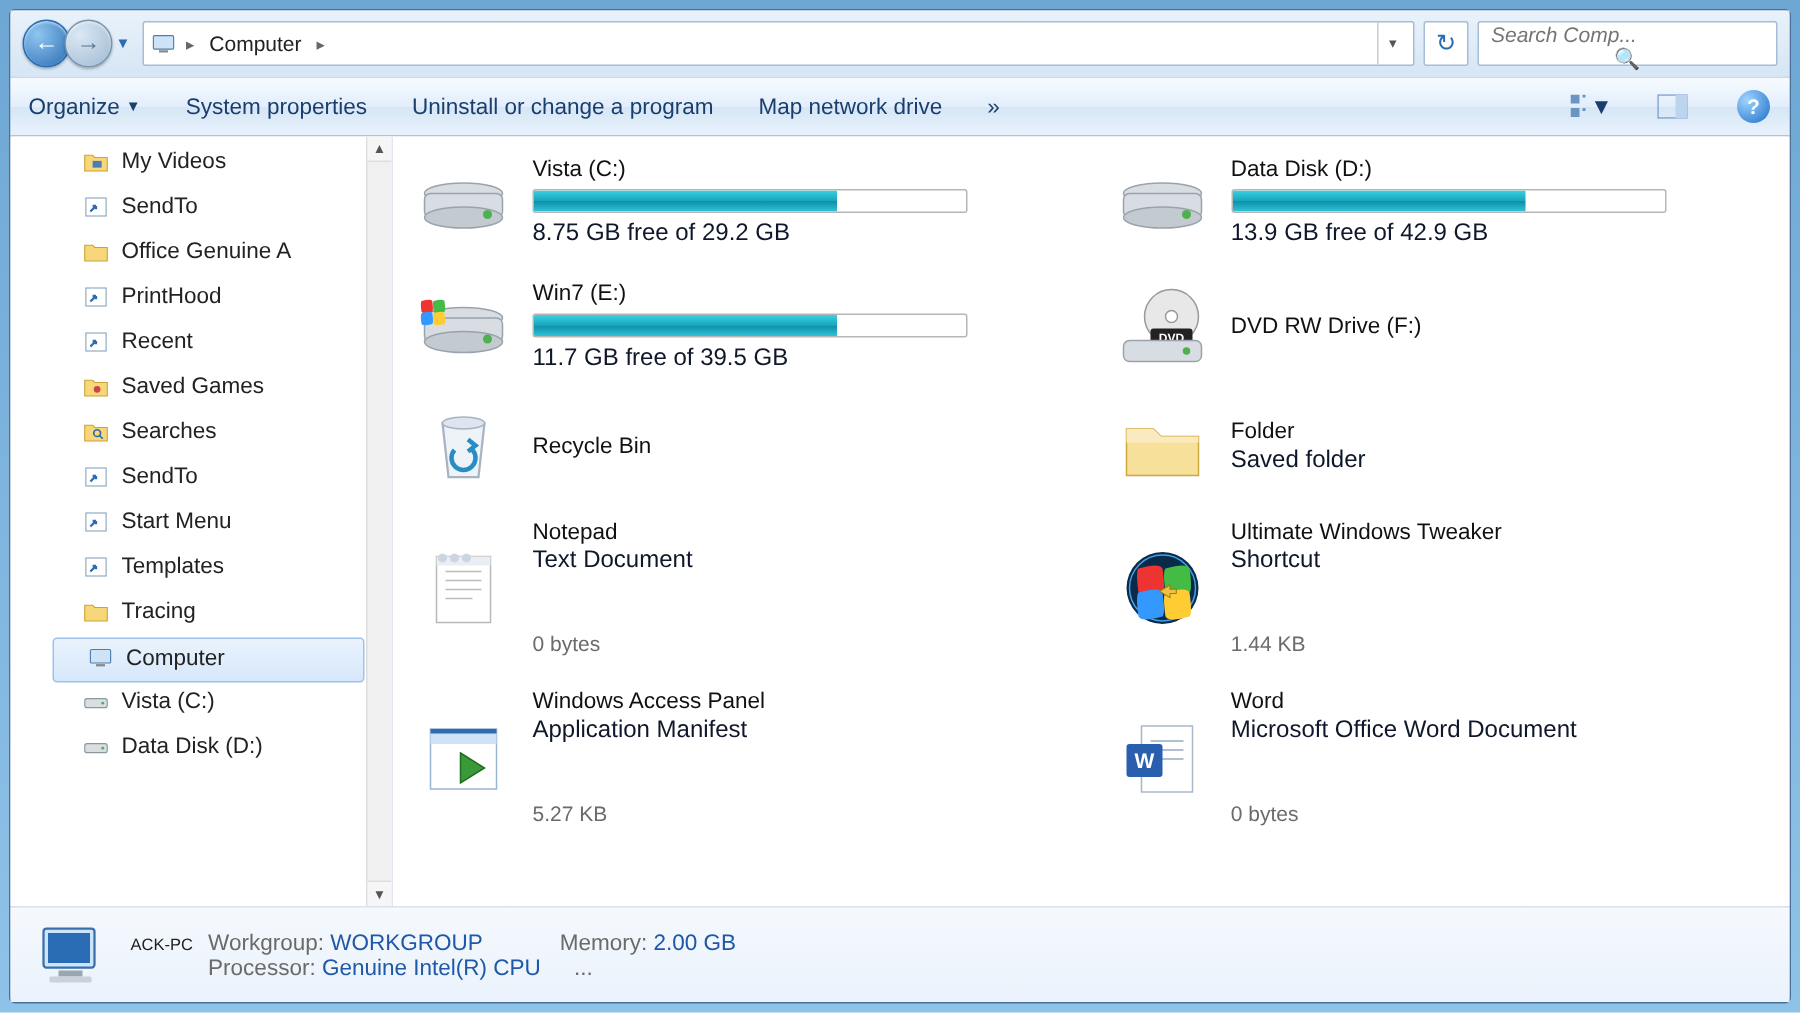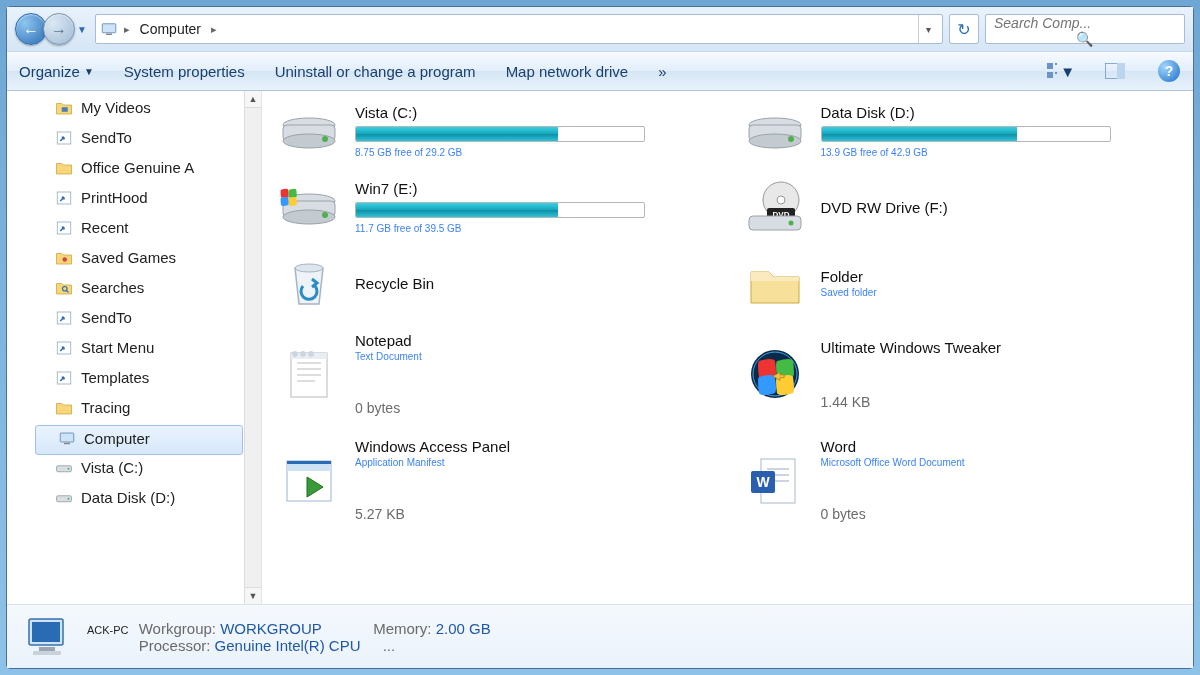--- a/index.html
+++ b/index.html
@@ -39,21 +39,21 @@
   .sb-item.indent1 { padding-left:52px;}
   .sb-item.selected { background:linear-gradient(#eaf3fd,#d6e8fb); border:1px solid #9fc2ea; border-radius:3px; margin:0 18px 0 28px; padding-left:22px;}
   .sb-icon { width:18px; height:18px; flex-shrink:0; }
   
   .content { flex:1; overflow:auto; padding:8px 10px;}
   .tiles { display:grid; grid-template-columns: 1fr 1fr; column-gap:20px; row-gap:12px; }
   .tile { display:flex; align-items:center; gap:14px; padding:4px; cursor:pointer; border:1px solid transparent; border-radius:3px;}
   .tile-icon { width:64px; height:54px; flex-shrink:0; display:flex; align-items:center; justify-content:center;}
   .tile-text { display:flex; flex-direction:column; gap:2px; font-size:15px; flex:1;}
   .tile-title { color:#111;}
-  .tile-sub { color:#3b82f6; font-size:10px;}
+  .tile-sub { color:#0f172a; font-size:16px;}
   .tile-sub2 { color:#6b6b6b; font-size:14px;margin-top:36px;}
   .drive-bar { width:290px; height:16px; border:1px solid #b6b6b6; border-radius:2px; background:#fff; margin:3px 0; overflow:hidden; position:relative;}
   .drive-fill { height:100%; background:linear-gradient(#3dd0e0,#13a6bd 50%,#0e8fa6 51%,#2fc3d8);}
   
   .details { height:64px; border-top:1px solid #d8e2ee; background:linear-gradient(#f5f9fe,#eaf2fb); display:flex; align-items:center; padding:4px 14px; gap:14px; font-size:15px;}
   .details-icon { width:52px; height:48px;}
   .det-name { font-size:11px; color:#222; margin-right:6px; display:inline;}
   .det-row { color:#555;}
   .det-label { color:#6a6a6a;}
   .det-val { color:#2058a8; margin-right:18px;}
@@ -361,20 +361,21 @@
     <circle cx="32" cy="27" r="22" fill="none" stroke="#3fa3e8" stroke-width="1"></circle>
     <path d="M16 14 q14 -4 16 0 q2 14 0 16 q-14 4 -16 0 q-2 -14 0 -16" fill="#e33" transform="translate(0,0)"></path>
     <path d="M34 14 q14 -4 16 0 q2 14 0 16 q-14 4 -16 0 q-2 -14 0 -16" fill="#4b4"></path>
     <path d="M16 30 q14 -4 16 0 q2 14 0 16 q-14 4 -16 0 q-2 -14 0 -16" fill="#39f"></path>
     <path d="M34 30 q14 -4 16 0 q2 14 0 16 q-14 4 -16 0 q-2 -14 0 -16" fill="#fc3"></path>
     <path d="M40 36 l10 6 v-4 h6 v-4 h-6 v-4 z" fill="#f0c040" stroke="#a37b12" transform="translate(2,4) scale(0.7)"></path>
               </svg>
             </div>
     <div class="tile-text">
       <span class="tile-title">Ultimate Windows  Tweaker</span>
+      <span class="tile-sub">Shortcut</span>
       <span class="tile-sub2">1.44 KB</span>
     </div>
           </div>
           <div class="tile">
             <div class="tile-icon">
               <svg viewBox="0 0 64 54" width="64" height="54">
     <rect x="10" y="8" width="44" height="40" fill="#fff" stroke="#9bb4d0"></rect>
     <rect x="10" y="8" width="44" height="10" fill="#cfe1f5"></rect>
     <rect x="10" y="8" width="44" height="3" fill="#2a6cb3"></rect>
     <path d="M30 28 l16 10 l-16 10 z" fill="#3a9a3a" stroke="#1e6e1e" transform="translate(0,-4)"></path>

